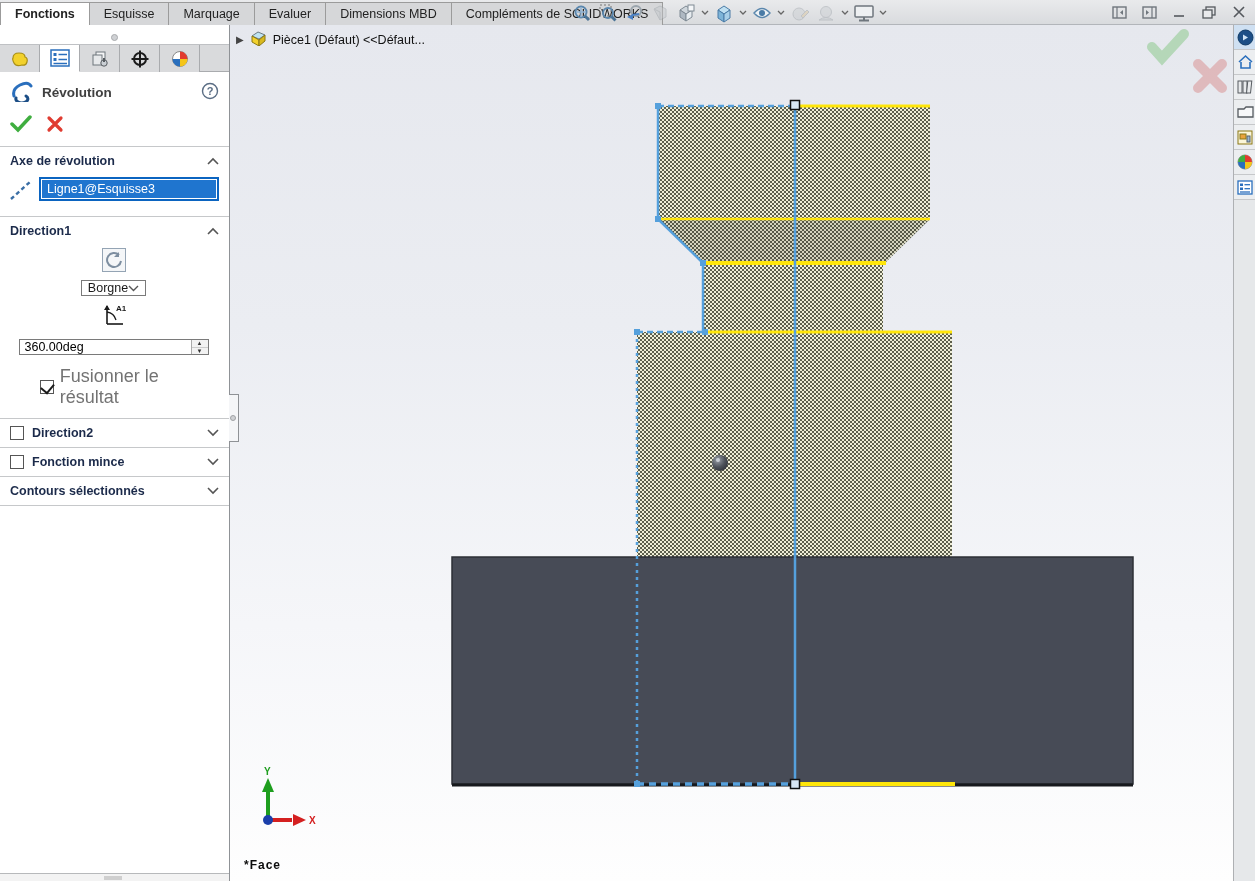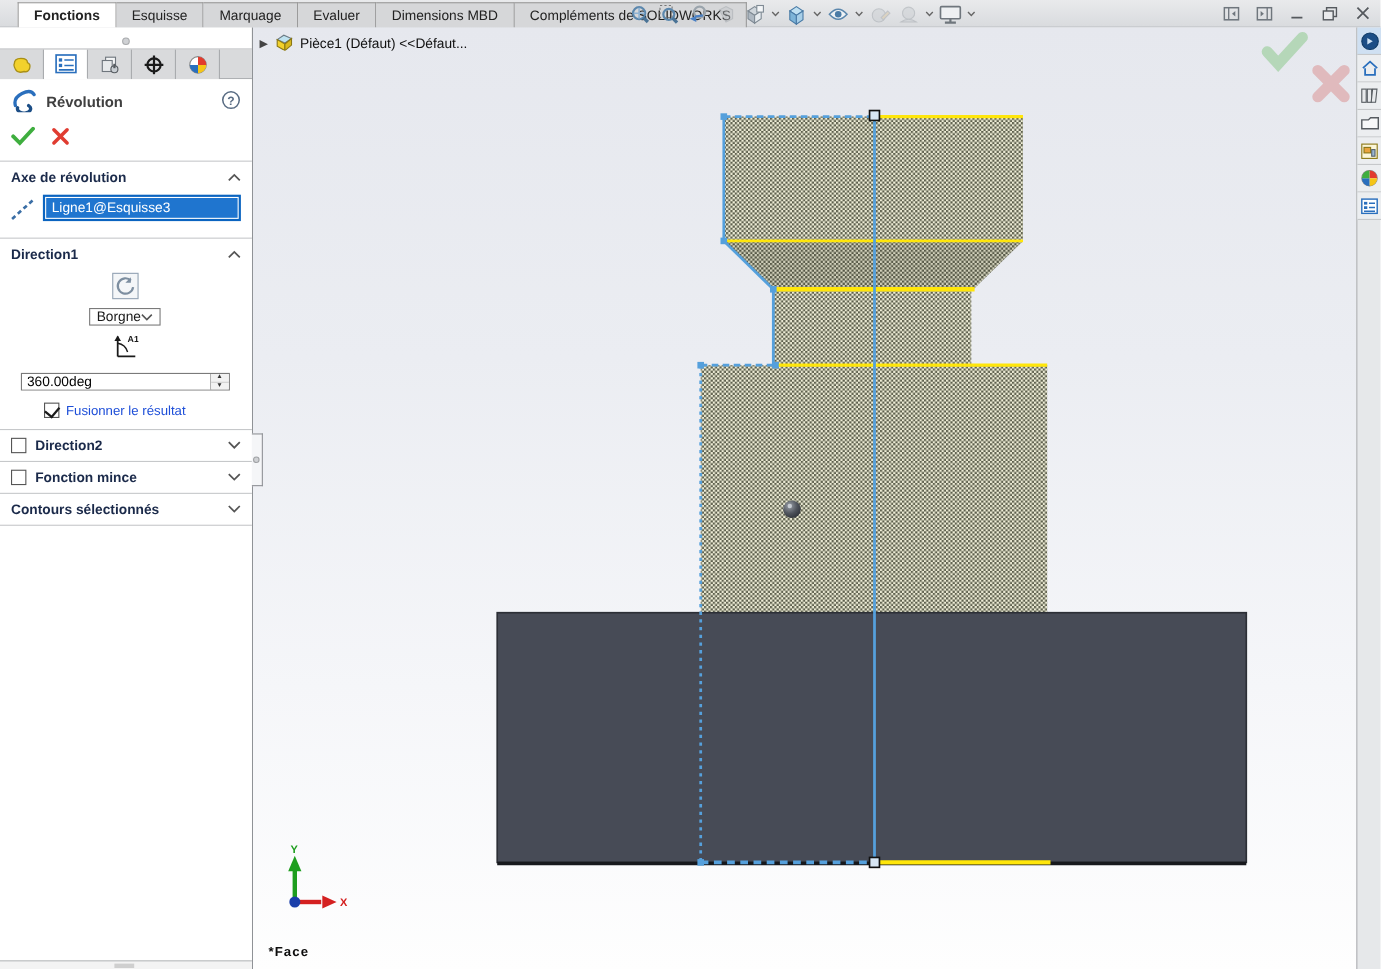--- a/index.html
+++ b/index.html
@@ -3,21 +3,21 @@
 <meta charset="utf-8">
 <style>
   * { margin:0; padding:0; box-sizing:border-box; }
   html,body { width:1255px; height:881px; overflow:hidden;
     font-family:"Liberation Sans", sans-serif; font-size:12px; color:#1a1a1a;
     background:#fff; }
 
   
   .topbar { position:absolute; left:0; top:0; width:1255px; height:25px;
     background:linear-gradient(180deg,#e9eaec,#d9dbde); border-bottom:1px solid #b2b5ba; }
-  .ribbon-tabs { position:absolute; left:0; top:2px; height:23px; display:flex;padding-left:16px; }
+  .ribbon-tabs { position:absolute; left:0; top:2px; height:23px; display:flex; }
   .ribbon-tab { height:23px; padding:0 14px; display:flex; align-items:center;
     border:1px solid #9b9b9b; border-bottom:none; background:#d6d7d9; color:#222;
     font-size:12.5px; cursor:default; }
   .ribbon-tab + .ribbon-tab { border-left:none; }
   .ribbon-tab.active { background:#fff; font-weight:bold; }
   .headsup { position:absolute; left:570px; top:1px; height:24px; display:flex;
     align-items:center; gap:2px; }
   .hicon { width:24px; height:22px; display:flex; align-items:center; justify-content:center; }
   .hicon svg { display:block; }
   .drop-arrow { width:10px; height:22px; display:flex; align-items:center; justify-content:center; }
@@ -58,21 +58,21 @@
     font-family:"Liberation Sans",sans-serif; }
   .spinner { width:17px; border-left:1px solid #aaa; display:flex; flex-direction:column; }
   .spinner div { flex:1; display:flex; align-items:center; justify-content:center;
     font-size:6px; color:#333; background:#f2f2f2; }
   .spinner div + div { border-top:1px solid #ccc; }
   .chkrow { display:flex; align-items:center; gap:6px; padding:8px 10px 10px 40px; }
   .chk { width:14px; height:14px; border:1px solid #555; background:#fff; position:relative; }
   .chk.checked:after { content:""; position:absolute; left:2px; top:0px; width:7px; height:10px;
     border:solid #1a1a1a; border-width:0 2px 2px 0; transform:rotate(40deg); }
   .grp-head .chk { margin-right:8px; }
-  label.plain { font-size:12px; color:#1d4ed8; }
+  label.plain { font-size:18px; color:#737373; }
 
   .panel-fly { position:absolute; left:229px; top:394px; width:10px; height:48px;
     background:#f5f6f8; border:1px solid #8f9296; border-left:none; z-index:5; }
   .panel-fly .dot { position:absolute; left:1px; top:20px; width:6px; height:6px;
     border-radius:50%; background:#cfd1d4; border:1px solid #a0a2a5; }
   .pm-hscroll { position:absolute; left:0; bottom:0; width:229px; height:8px;
     background:#f3f3f3; border-top:1px solid #b7b9bb; }
   .pm-hscroll .thumb { position:absolute; left:104px; top:2px; width:18px; height:4px; background:#cfcfcf; }
 
   

